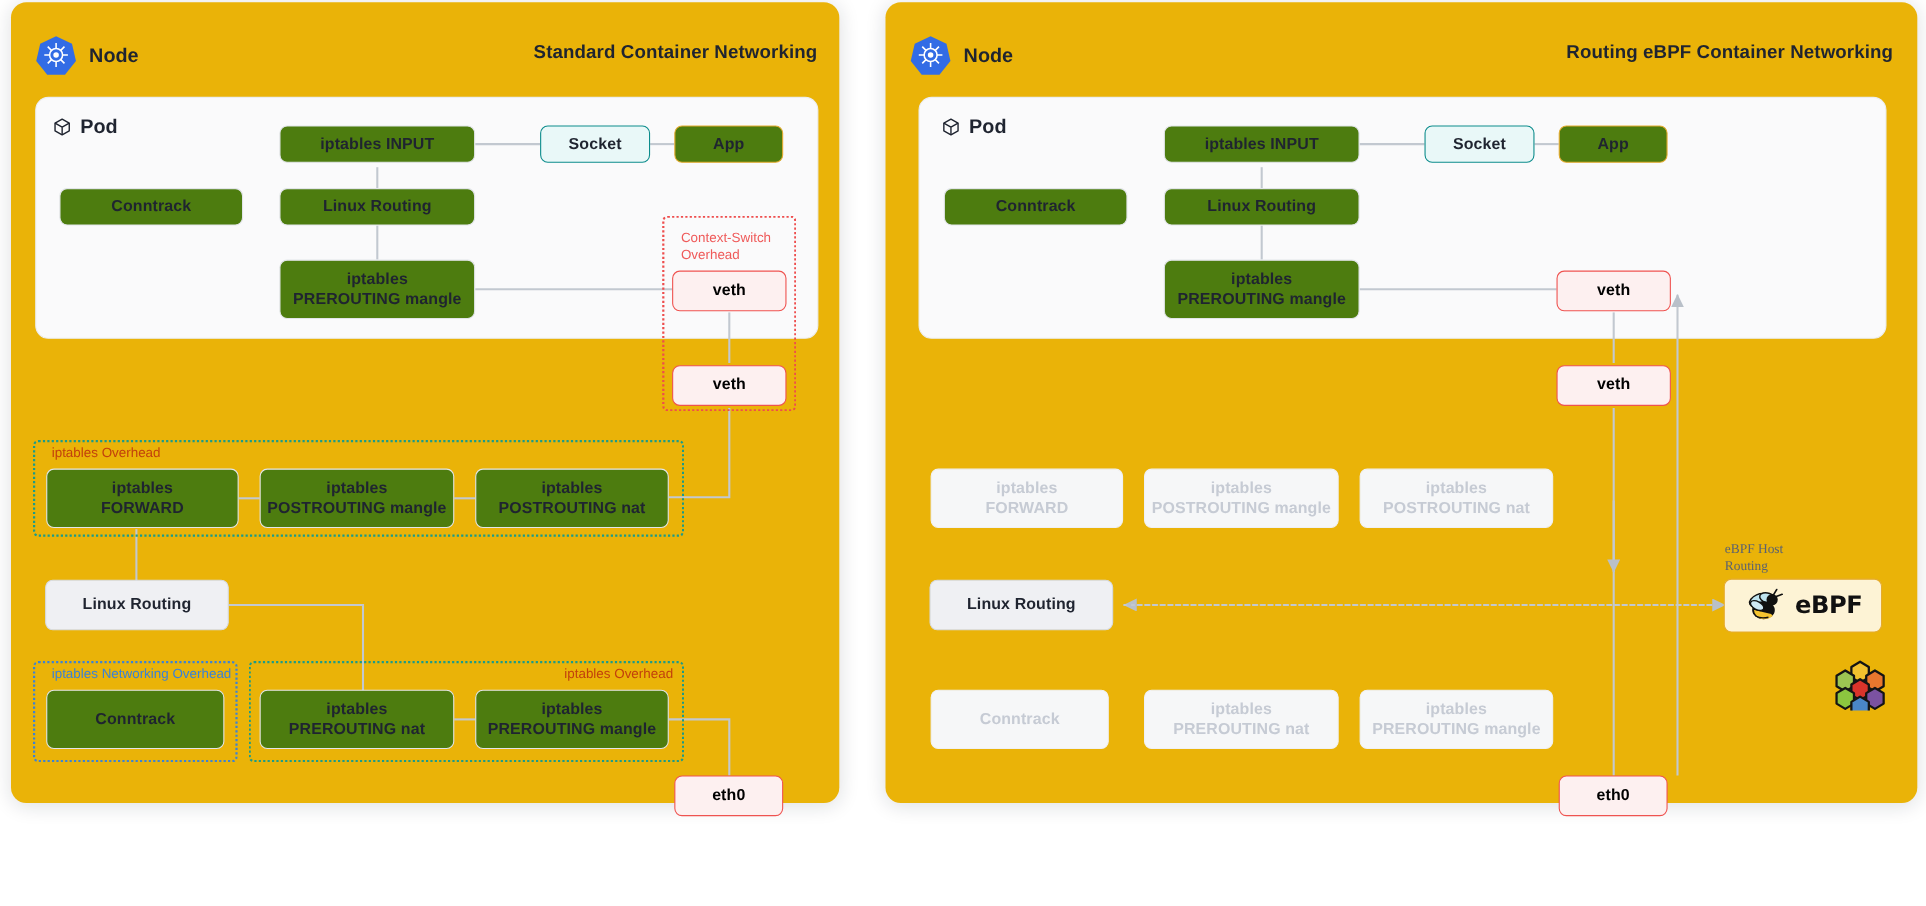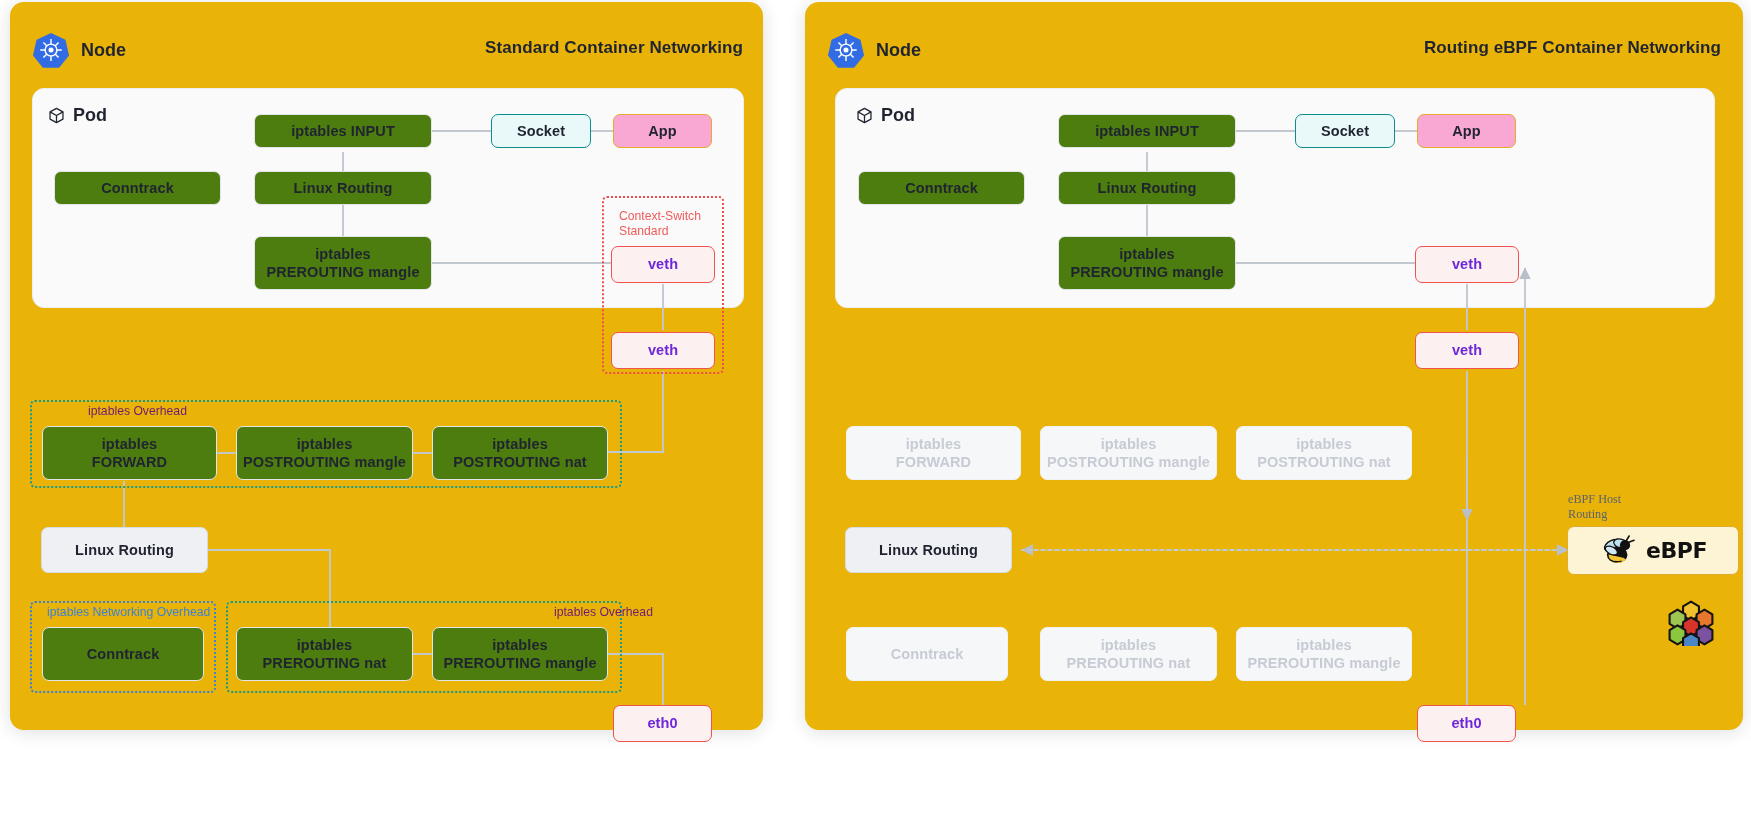--- a/index.html
+++ b/index.html
@@ -44,33 +44,33 @@
 
   
   .nb{
     position:absolute;box-sizing:border-box;
     display:flex;align-items:center;justify-content:center;text-align:center;
     border-radius:7px;font-size:14.5px;font-weight:700;line-height:1.26;
     padding:4px 6px;letter-spacing:.1px;
   }
   .nb.grey{background:#4d7c0f;border:1px solid #e2e5e9;color:#1f2430;}
   .nb.grey2{background:#eff0f3;border:1px solid #d7dbe2;color:#1f2430;}
-  .nb.red{background:#fdf0f0;border:1.6px solid #ef5350;color:#6d28d9;}
+  .nb.red{background:#fdf0f0;border:1.6px solid #ef5350;color:#000000;}
   .nb.teal{background:#e9f8f8;border:1.6px solid #0c8c8c;color:#1f2430;}
-  .nb.amber{background:#f9a8d4;border:1.6px solid #e5ab2e;color:#1f2430;text-align:right;}
+  .nb.amber{background:#4d7c0f;border:1.6px solid #e5ab2e;color:#1f2430;text-align:right;}
   .nb.ebpf{background:#fdf3d5;border:1.6px solid #e5ab2e;color:#111;gap:9px;}
   .nb.faded{background:#f6f7f8;border:1px solid #f0f1f3;color:#c6cbd4;font-weight:700;}
 
   
   .group{position:absolute;box-sizing:border-box;border-radius:5px;}
   .group.green{border:2.2px dotted #1a9b8a;}
   .group.blue{border:2.2px dotted #3b82d6;}
   .group.red{border:2.2px dotted #ee4d4d;}
   .glabel{position:absolute;font-size:12.2px;font-weight:400;white-space:pre-line;line-height:1.25;}
-  .glabel.green{color:#701a75;margin-left:41px;}
+  .glabel.green{color:#c2410c;}
   .glabel.blue{color:#3b82d6;}
   .glabel.red{color:#ef5a5a;}
   .glabel.grey{color:#5b6270;font-size:12.2px;}
 
   
   svg.links{position:absolute;left:0;top:0;width:1751px;height:824px;overflow:visible;pointer-events:none;}
   .ln{stroke:#c2c8d0;stroke-width:1.9px;fill:none;}
   .ln-dot{stroke:#c2c8d0;stroke-width:1.9px;fill:none;stroke-dasharray:2 5;stroke-linecap:round;}
 
   .ebpf-word{font-size:22px;font-weight:800;letter-spacing:-.4px;font-family:"DejaVu Sans",sans-serif;}
@@ -134,21 +134,21 @@
 
     <path class="ln" d="M208 550 H330 V654"></path>
 
     <path class="ln" d="M413 654 H432"></path>
 
     <path class="ln" d="M608 654 H663 V705"></path>
   </svg>
 
   <div class="group red" style="left:602px;top:196px;width:122px;height:178px;"></div>
   <div class="glabel red" style="left:619px;top:209px;width:100px;">Context-Switch
-Standard</div>
+Overhead</div>
 
   <div class="group green" style="left:30px;top:400px;width:592px;height:88px;"></div>
   <div class="glabel green" style="left:47px;top:404px;">iptables Overhead</div>
 
   <div class="group blue" style="left:30px;top:601px;width:186px;height:92px;"></div>
   <div class="glabel blue" style="left:47px;top:605px;">iptables Networking Overhead</div>
 
   <div class="group green" style="left:226px;top:601px;width:396px;height:92px;"></div>
   <div class="glabel green" style="left:513px;top:605px;">iptables Overhead</div>
 
@@ -261,21 +261,21 @@
   <div class="nb faded" style="left:1040px;top:426px;width:177px;height:54px;white-space:pre-line;">iptables
 POSTROUTING mangle</div>
   <div class="nb faded" style="left:1236px;top:426px;width:176px;height:54px;white-space:pre-line;">iptables
 POSTROUTING nat</div>
 
   <div class="nb grey2" style="left:845px;top:527px;width:167px;height:46px;">Linux Routing</div>
 
   <div class="glabel grey" style="left:1568px;top:492px;width:110px;font-family:Liberation Serif, serif;">eBPF Host
 Routing</div>
 
-  <div class="nb ebpf" style="left:1567px;top:526px;width:172px;height:49px;">
+  <div class="nb ebpf" style="left:1567px;top:526px;width:144px;height:49px;">
     <span style="display:block;line-height:0;">
       <svg viewBox="0 0 46 40" width="38" height="33">
         <g>
           <ellipse cx="17" cy="14" rx="11" ry="6.4" fill="#bfe4ef" stroke="#111" stroke-width="1.6" transform="rotate(-24 17 14)"></ellipse>
           <ellipse cx="27" cy="12" rx="9.5" ry="5.6" fill="#bfe4ef" stroke="#111" stroke-width="1.6" transform="rotate(18 27 12)"></ellipse>
           <ellipse cx="22" cy="25" rx="12.5" ry="10" fill="#111"></ellipse>
           <path d="M11.5 25 a12.5 10 0 0 0 12 10 a12 9 0 0 0 8.6 -3.6 l-1.6 -2.2 l-18.7 -4.4z" fill="#f5c430"></path>
           <path d="M13.5 31.5 q6 3.5 14 1.2" stroke="#111" stroke-width="1.5" fill="none"></path>
           <circle cx="31.5" cy="13.5" r="6.2" fill="#111"></circle>
           <path d="M33 8.2 L36.5 2.4 M36 10 L42.5 7.6" stroke="#111" stroke-width="1.9" fill="none" stroke-linecap="round"></path>

